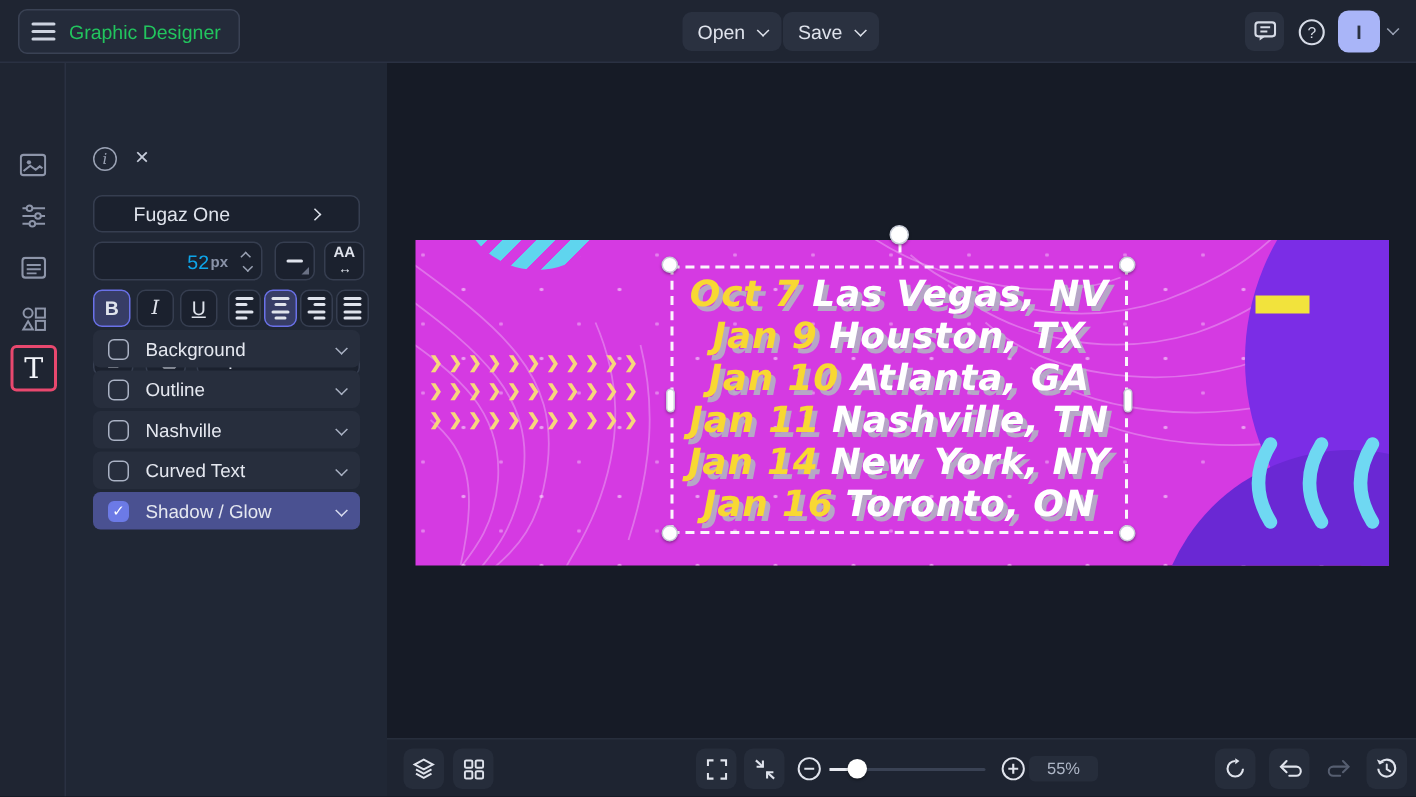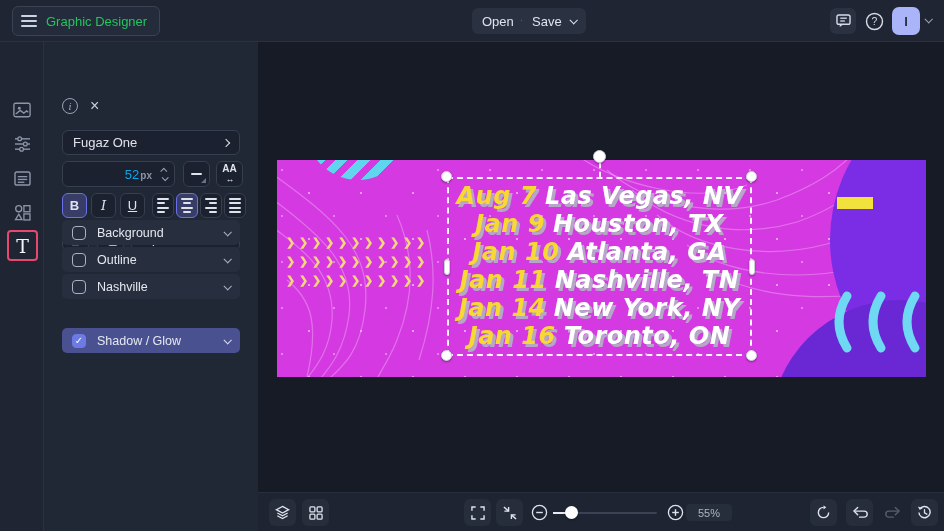--- a/index.html
+++ b/index.html
@@ -41,21 +41,21 @@
   
   .panel { position:absolute; left:44px; top:42px; width:214px; height:489px; background:#202735; z-index:20; }
   .panel-head { position:absolute; left:18px; top:56px; width:180px; display:flex; align-items:center; }
   .panel-title { font-size:14px; font-weight:bold; color:#eef0f6; flex:1; }
   .info-ic { width:16px; height:16px; border:1.4px solid #9aa2b4; border-radius:50%; color:#9aa2b4;
              font-size:10px; display:flex; align-items:center; justify-content:center; cursor:pointer;
              font-family:"DejaVu Serif", serif; font-style:italic; margin-right:12px; }
   .close-x { color:#c7cddb; font-size:16px; cursor:pointer; line-height:1; }
   .field { position:absolute; background:#1b212e; border:1px solid #363e50; border-radius:6px;
            color:#dfe3ec; font-size:13px; display:flex; align-items:center; cursor:pointer; }
-  .font-select { left:18px; top:88px; width:178px; height:25px; padding:0 10px; }
+  .font-select { left:18px; top:88px; width:178px; height:25px; padding:0 26px; }
   .font-select .lbl { flex:1; }
   .size-box { left:18px; top:119px; width:113px; height:26px; justify-content:flex-end; cursor:text; }
   .size-num { font-size:13px; color:#0ea5e9; }
   .size-unit { font-size:10px; color:#8a93a8; margin:2px 2px 0 1px;font-weight:bold; }
   .stepper { width:20px; height:100%; display:flex; flex-direction:column; align-items:center;
              justify-content:center; gap:3px; color:#9aa2b4; cursor:pointer; }
   .stepper .chev { width:5px; height:5px; }
   .chev-u { transform:rotate(-135deg) translateY(-1px); }
   .sq-btn { position:absolute; background:#1b212e; border:1px solid #363e50; border-radius:6px;
             color:#dfe3ec; display:flex; align-items:center; justify-content:center; cursor:pointer;
@@ -145,21 +145,21 @@
 
   <div class="topbar">
     <div class="app-chip">
       <span class="burger">
           <i></i>
           <i></i>
           <i></i>
         </span>
       <span class="title">Graphic Designer</span>
     </div>
-    <button class="tb-btn" style="left:472px;">
+    <button class="tb-btn" style="left:455px;">
       <span>Open</span>
         <span class="chev"></span>
     </button>
     <button class="tb-btn" style="left:522px;">
       <span>Save</span>
         <span class="chev"></span>
     </button>
     <button class="icon-btn" style="left:830px;">
       <svg width="15" height="14" viewBox="0 0 16 15">
         <rect x="1" y="1" width="14" height="10" rx="2" fill="none" stroke="currentColor" stroke-width="1.5"></rect>
@@ -316,20 +316,25 @@
       <span class="chev"></span>
     </div>
     <div class="toggle-row" style="top:178px;">
       <span class="cbx"></span>
       <span class="toggle-label">Background</span>
       <span class="chev"></span>
     </div>
     <div class="toggle-row" style="top:232px;">
       <span class="cbx"></span>
       <span class="toggle-label">Nashville</span>
+      <span class="chev"></span>
+    </div>
+    <div class="toggle-row" style="top:259px;">
+      <span class="cbx"></span>
+      <span class="toggle-label">Curved Text</span>
       <span class="chev"></span>
     </div>
     <div class="toggle-row on" style="top:286px;">
       <span class="cbx checked">✓</span>
       <span class="toggle-label">Shadow / Glow</span>
       <span class="chev" style="color:#d8dcf0;"></span>
     </div>
   </div>
 
   <div class="workspace"></div>
@@ -398,21 +403,21 @@
           <span class="arrow-chev">❯</span>
           <span class="arrow-chev">❯</span>
           <span class="arrow-chev">❯</span>
           <span class="arrow-chev">❯</span>
           <span class="arrow-chev">❯</span>
           <span class="arrow-chev">❯</span>
         </div>
       </div>
 
     <div class="tour-text">
-      <div class="tour-line"><span class="date">Aug 7</span><span class="city">Las Vegas, NV</span></div>
+      <div class="tour-line"><span class="date">Oct 7</span><span class="city">Las Vegas, NV</span></div>
       <div class="tour-line"><span class="date">Jan 9</span><span class="city">Houston, TX</span></div>
       <div class="tour-line"><span class="date">Jan 10</span><span class="city">Atlanta, GA</span></div>
       <div class="tour-line"><span class="date">Jan 11</span><span class="city">Nashville, TN</span></div>
       <div class="tour-line"><span class="date">Jan 14</span><span class="city">New York, NY</span></div>
       <div class="tour-line"><span class="date">Jan 16</span><span class="city">Toronto, ON</span></div>
     </div>
   </div>
 
   <div class="sel-box"></div>
   <div class="rot-line"></div>

